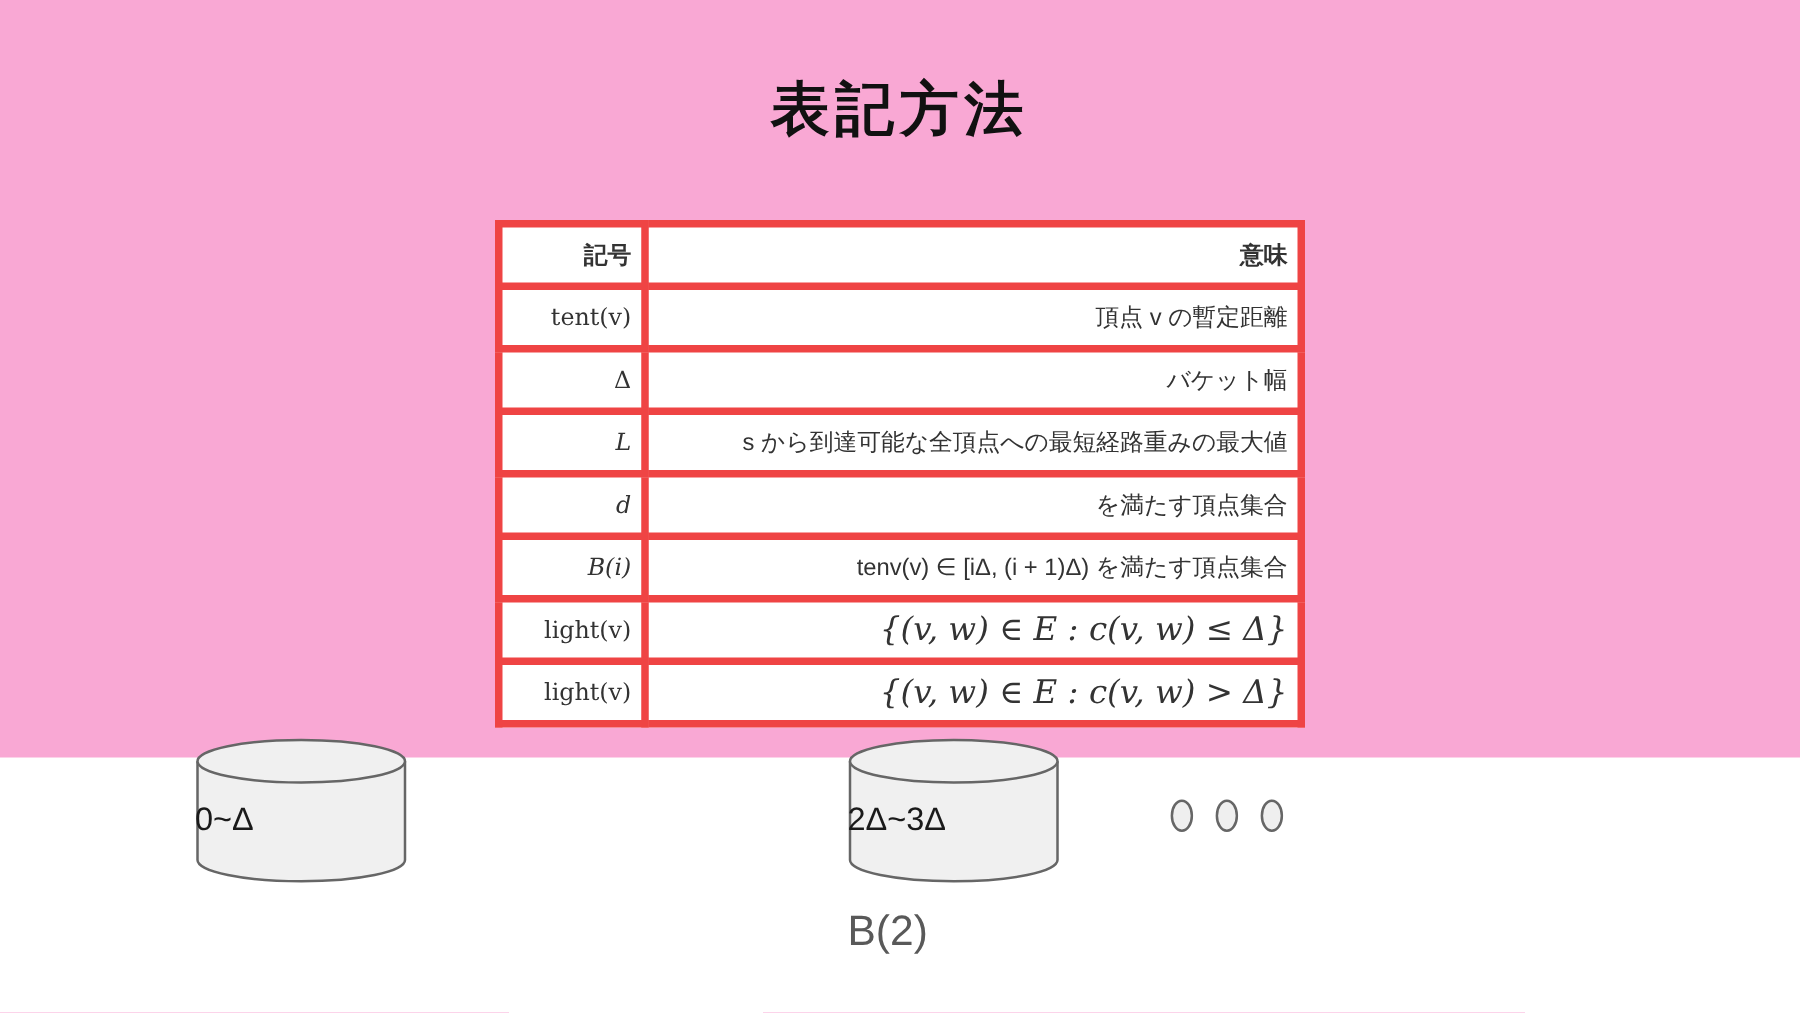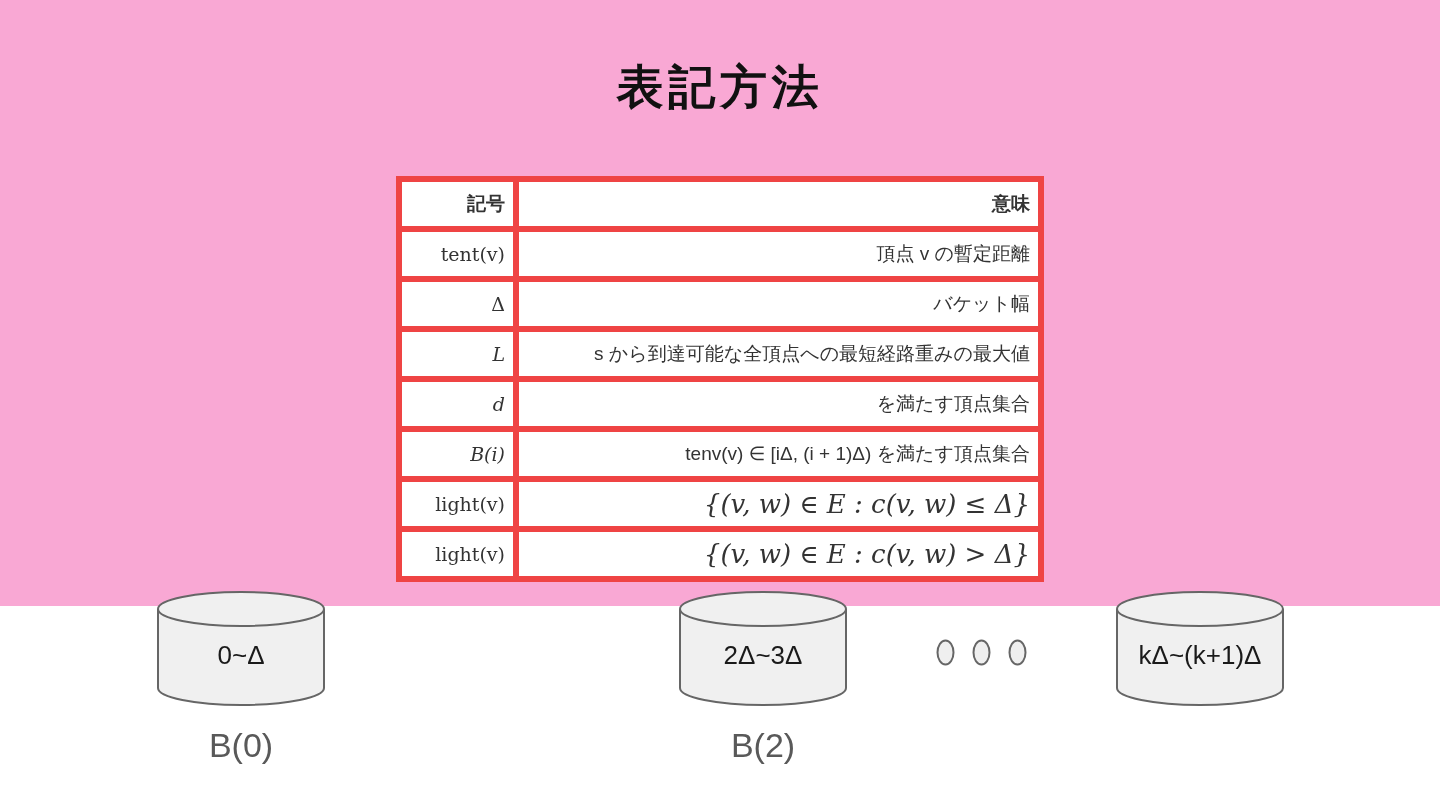--- a/index.html
+++ b/index.html
@@ -63,21 +63,21 @@
     font-family: "DejaVu Serif", serif;
     font-style: italic;
     font-size: 26px;
   }
 
   
   .bucket {
     position: absolute;
     width: 170px;
     top: 590px;
-    text-align: center;
+    text-align: left;
   }
   .bucket .cyl-wrap { position: relative; width: 170px; height: 122px; }
   .bucket .range {
     position: absolute;
     left: 0; top: 50px;
     width: 100%;
     font-size: 26px;
     color: #1a1a1a;
     font-family: "Liberation Sans", sans-serif;
   }
@@ -150,21 +150,20 @@
 
   <div class="bucket bucket-b0">
     <div class="cyl-wrap">
       <svg width="170" height="122" viewBox="0 0 170 122">
         <path d="M2 19 L2 98 A83 17 0 0 0 168 98 L168 19 Z" fill="#f0f0f0" stroke="none"></path>
         <path d="M2 19 L2 98 A83 17 0 0 0 168 98 L168 19" fill="none" stroke="#666666" stroke-width="2"></path>
         <ellipse cx="85" cy="19" rx="83" ry="17" fill="#f0f0f0" stroke="#666666" stroke-width="2"></ellipse>
       </svg>
       <div class="range">0~Δ</div>
     </div>
-    <div class="bucket-label">B(0)</div>
   </div>
 
   <div class="bucket bucket-b1">
   </div>
 
   <div class="bucket bucket-b2">
     <div class="cyl-wrap">
       <svg width="170" height="122" viewBox="0 0 170 122">
         <path d="M2 19 L2 98 A83 17 0 0 0 168 98 L168 19 Z" fill="#f0f0f0" stroke="none"></path>
         <path d="M2 19 L2 98 A83 17 0 0 0 168 98 L168 19" fill="none" stroke="#666666" stroke-width="2"></path>
@@ -181,23 +180,15 @@
       </svg>
     <svg width="19" height="27" viewBox="0 0 19 27">
         <ellipse cx="9.5" cy="13.5" rx="8" ry="12" fill="#efefef" stroke="#666666" stroke-width="2"></ellipse>
       </svg>
     <svg width="19" height="27" viewBox="0 0 19 27">
         <ellipse cx="9.5" cy="13.5" rx="8" ry="12" fill="#efefef" stroke="#666666" stroke-width="2"></ellipse>
       </svg>
   </div>
 
   <div class="bucket bucket-bk">
-    <div class="cyl-wrap">
-      <svg width="170" height="122" viewBox="0 0 170 122">
-        <path d="M2 19 L2 98 A83 17 0 0 0 168 98 L168 19 Z" fill="#f0f0f0" stroke="none"></path>
-        <path d="M2 19 L2 98 A83 17 0 0 0 168 98 L168 19" fill="none" stroke="#666666" stroke-width="2"></path>
-        <ellipse cx="85" cy="19" rx="83" ry="17" fill="#f0f0f0" stroke="#666666" stroke-width="2"></ellipse>
-      </svg>
-      <div class="range">kΔ~(k+1)Δ</div>
-    </div>
   </div>
 
 </div>
 
 </body></html>

